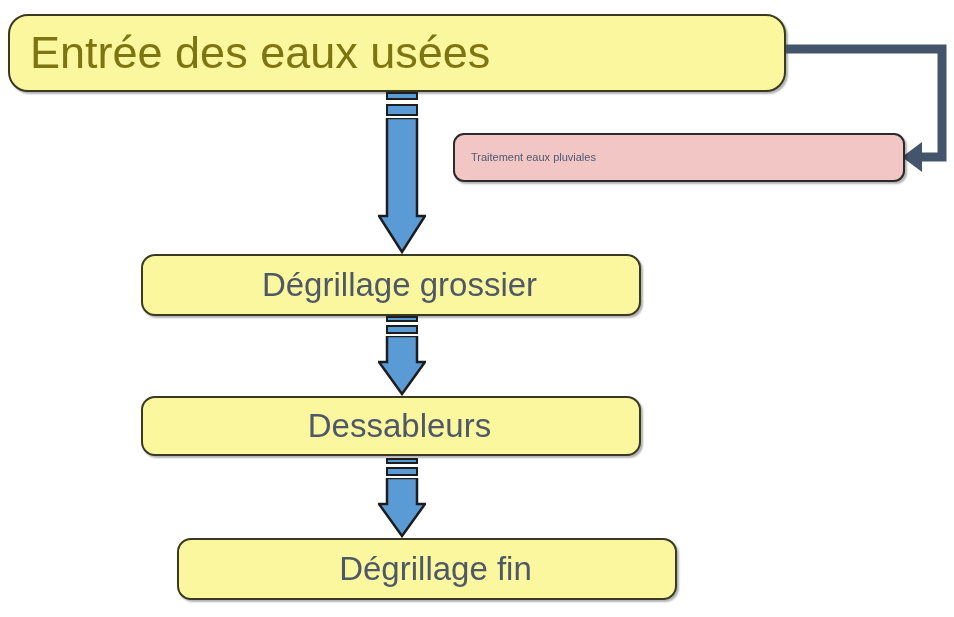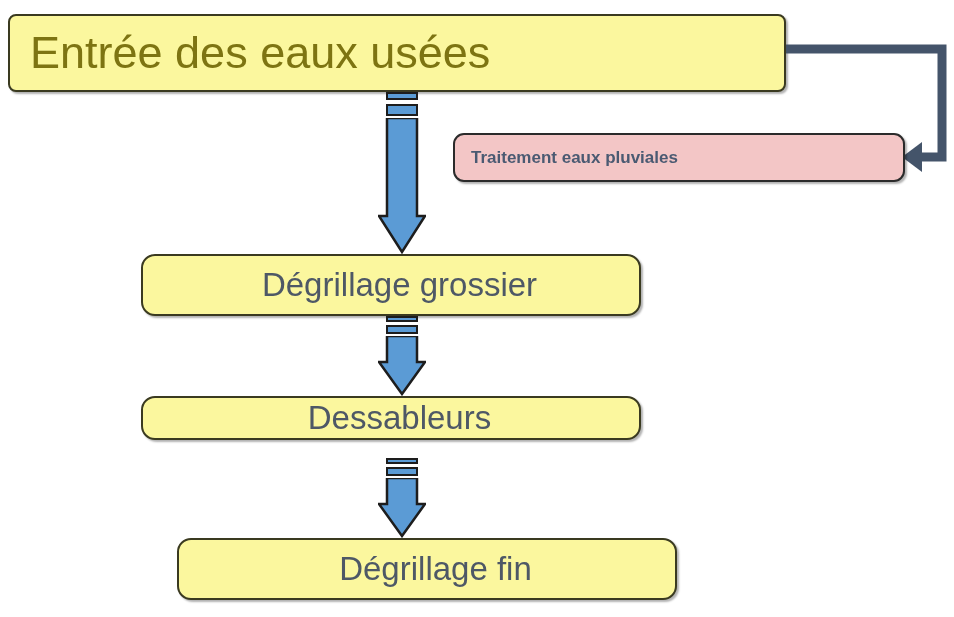--- a/index.html
+++ b/index.html
@@ -41,21 +41,21 @@
     background: #f3c6c6;
     border-color: #2b2b2b;
   }
 
   
   #node-entree {
     left: 8px;
     top: 14px;
     width: 778px;
     height: 78px;
-    border-radius: 8px;
+    border-radius: 20px;
     justify-content: flex-start;
     padding-left: 20px;
   }
   #node-entree .node-label {
     color: #7d7412;
     font-size: 45px;
     letter-spacing: 0px;
   }
 
   
@@ -63,27 +63,27 @@
     left: 453px;
     top: 133px;
     width: 452px;
     height: 49px;
     border-radius: 11px;
     justify-content: flex-start;
     padding-left: 16px;
   }
   #node-pluviales .node-label {
     color: #4a5a72;
-    font-size: 17px;
-    font-weight: bold;
+    font-size: 11px;
+    font-weight: normal;
   }
 
   
   #node-degrillage-grossier { left: 141px; top: 254px;  width: 500px; height: 62px; }
-  #node-dessableurs         { left: 141px; top: 396px;  width: 500px; height: 44px; }
+  #node-dessableurs         { left: 141px; top: 396px;  width: 500px; height: 60px; }
   #node-degrillage-fin      { left: 141px; top: 538px;  width: 500px; height: 62px; margin-left: 36px; }
 
   #node-degrillage-grossier .node-label,
   #node-dessableurs .node-label,
   #node-degrillage-fin .node-label {
     color: #4e5866;
     font-size: 33px;
   }
 
   

